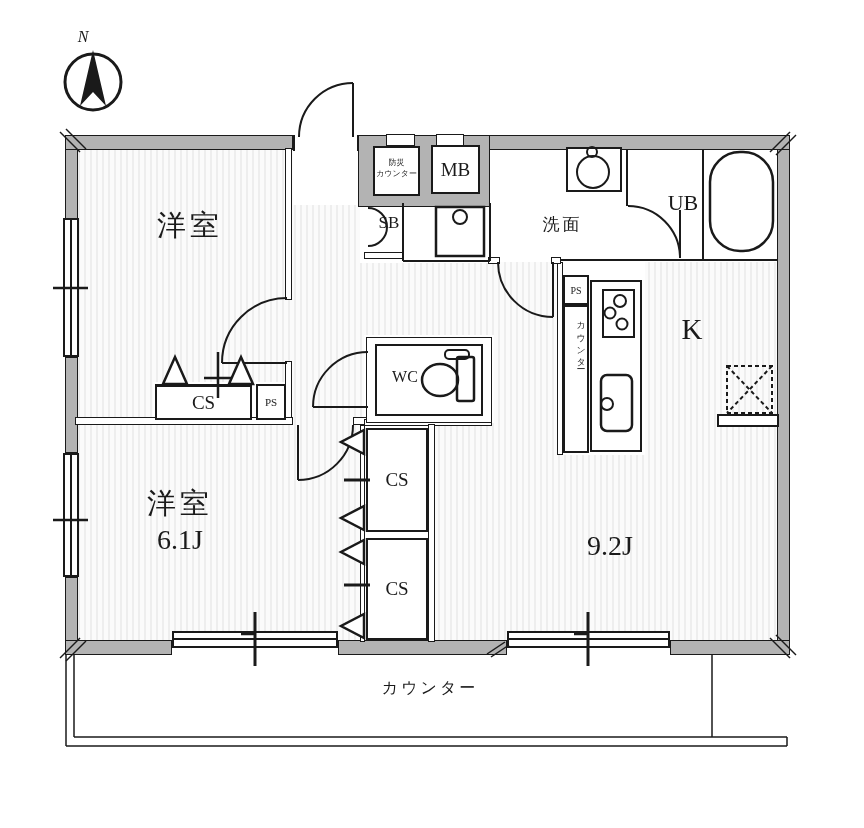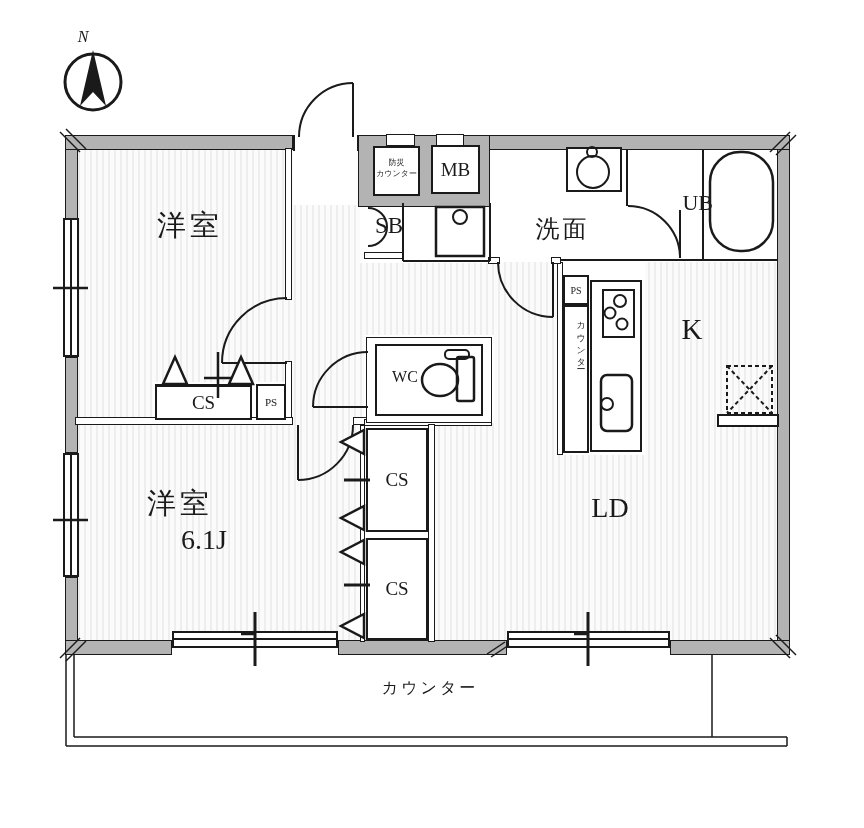--- a/index.html
+++ b/index.html
@@ -94,26 +94,26 @@
 
   <div class="box" style="left:566px;top:147px;width:56px;height:45px;"></div>
 
   <div class="box" style="left:63px;top:218px;width:16px;height:139px;"></div>
   <div class="box" style="left:63px;top:453px;width:16px;height:124px;"></div>
   <div class="box" style="left:172px;top:631px;width:166px;height:17px;"></div>
   <div class="box" style="left:507px;top:631px;width:163px;height:17px;"></div>
 
   <div class="lbl" style="left:90px;top:206px;width:200px;font-size:29px;letter-spacing:4px;">洋室</div>
   <div class="lbl" style="left:80px;top:484px;width:200px;font-size:29px;letter-spacing:4px;">洋室</div>
-  <div class="lbl" style="left:80px;top:524px;width:200px;font-size:28px;padding-left:24px;">6.1J</div>
-  <div class="lbl" style="left:510px;top:492px;width:200px;font-size:28px;">LD</div>
+  <div class="lbl" style="left:80px;top:524px;width:200px;font-size:28px;">6.1J</div>
+  <div class="lbl" style="left:510px;top:530px;width:200px;font-size:28px;">9.2J</div>
   <div class="lbl" style="left:662px;top:313px;width:60px;font-size:29px;">K</div>
-  <div class="lbl" style="left:520px;top:213px;width:85px;font-size:24px;letter-spacing:3px;">洗面</div>
-  <div class="lbl" style="left:653px;top:190px;width:60px;font-size:22px;text-align:right;">UB</div>
-  <div class="lbl" style="left:372px;top:213px;width:34px;font-size:23px;">SB</div>
+  <div class="lbl" style="left:520px;top:213px;width:85px;font-size:17px;letter-spacing:3px;">洗面</div>
+  <div class="lbl" style="left:653px;top:190px;width:60px;font-size:22px;">UB</div>
+  <div class="lbl" style="left:372px;top:213px;width:34px;font-size:17px;">SB</div>
   <div class="lbl" style="left:330px;top:678px;width:200px;font-size:16px;letter-spacing:3px;">カウンター</div>
   <div class="lbl" style="left:70px;top:28px;width:26px;font-size:16px;font-style:italic;">N</div>
 
   <svg class="svg-overlay" width="864" height="828" viewBox="0 0 864 828">
     <g stroke="#1a1a1a" fill="none" stroke-width="2">
 
       <g>
         <circle cx="93" cy="82" r="28" stroke-width="3"></circle>
         <polygon points="93,50 106,106 93,92 80,106" fill="#1a1a1a" stroke="none"></polygon>
       </g>

